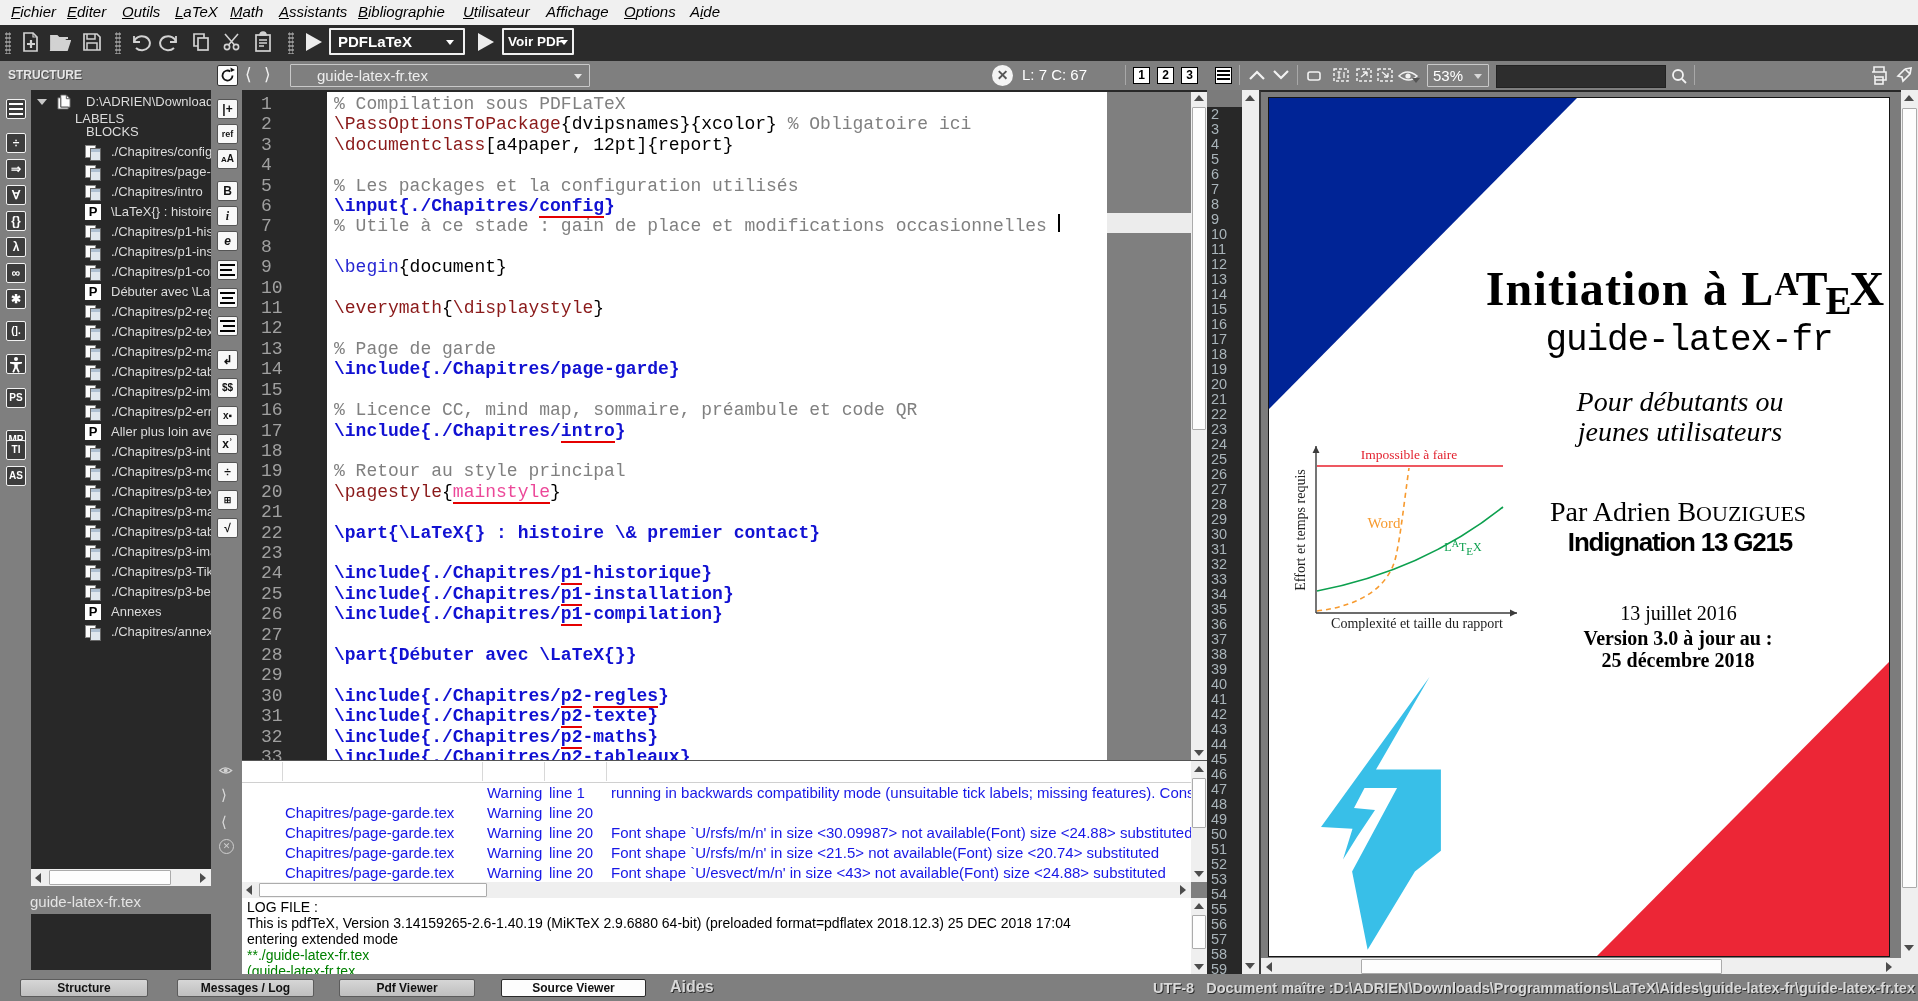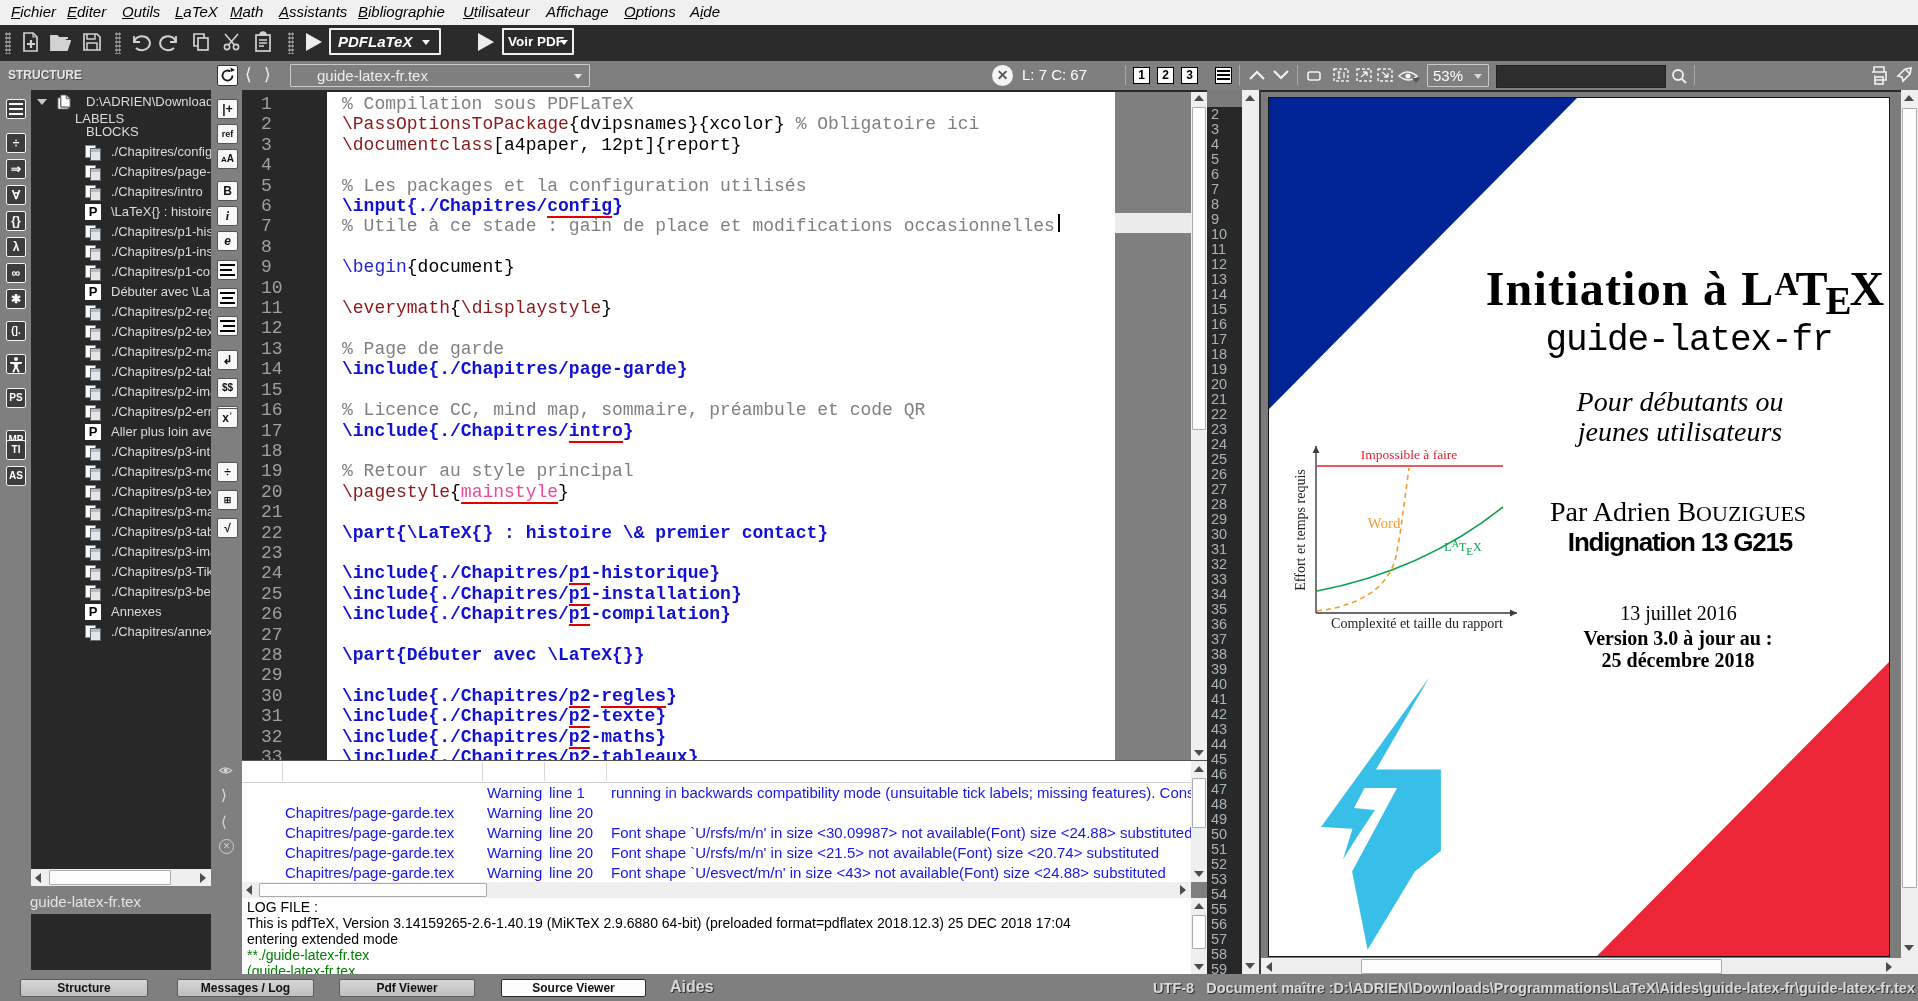--- a/index.html
+++ b/index.html
@@ -30,21 +30,21 @@
 .lic{position:absolute;left:6px;width:20px;height:20px;background:#3c3c3c;border:1px solid #f2f2f2;border-radius:2px;box-sizing:border-box;color:#fff;text-align:center;font-size:12px;font-weight:bold;line-height:18px;}
 .ric{position:absolute;left:217px;width:21px;height:20px;background:#f8f8f8;border:1px solid #555;border-radius:2px;box-sizing:border-box;color:#111;text-align:center;font-size:12px;font-weight:bold;line-height:18px;}
 
 #struct{left:31px;top:90px;width:180px;height:779px;background:#282828;overflow:hidden;color:#dcdcdc;font-size:13px;}
 .trow{position:absolute;left:0;width:250px;height:20px;line-height:20px;white-space:nowrap;}
 .ficon{position:absolute;width:16px;height:16px;top:2px;}
 .picon{position:absolute;width:16px;height:16px;top:2px;background:#fff;color:#000;font-weight:bold;text-align:center;font-size:13px;line-height:16px;}
 
 #gutter{left:242px;top:90px;width:85px;height:671px;background:#282828;overflow:hidden;}
 #gutter pre{margin:0;padding:4px 0 0 19px;font-family:"Liberation Mono",monospace;font-size:18px;line-height:20.4px;color:#a0a0a0;text-align:left;}
-#code{left:327px;top:90px;width:780px;height:671px;background:#fff;overflow:hidden;padding-left:8px;}
+#code{left:327px;top:90px;width:780px;height:671px;background:#fff;overflow:hidden;}
 #code pre{margin:0;padding:4px 0 0 7px;font-family:"Liberation Mono",monospace;font-size:18px;line-height:20.4px;color:#000;}
 .cm{color:#808080;}
 .kw{color:#8a1919;}
 .st{color:#1111d2;font-weight:bold;}
 .bg{color:#2525d2;}
 .sp{border-bottom:2px solid #e50000;}
 #l7bg{left:327px;top:212.8px;width:864px;height:20.4px;background:#ececec;}
 #cursor{left:1058px;top:214px;width:1.5px;height:18px;background:#000;}
 
 #msgs{left:242px;top:761px;width:949px;height:121px;background:#fff;overflow:hidden;font-size:15px;color:#000;}
@@ -114,21 +114,21 @@
       <path d="M7.5 14L17 3M13.5 14L4 3"></path>
     </svg>
 <svg class="a" style="left:252px;top:6px" width="22" height="22" viewBox="0 0 22 22" fill="none" stroke="#d2d2d2" stroke-width="1.7">
       <rect x="4" y="4" width="14" height="16"></rect>
       <path d="M8 4a3 3 0 0 1 6 0z" fill="#d2d2d2"></path>
       <path d="M7 9h8M7 12h8M7 15h5" stroke-width="1.4"></path>
     </svg>
 <svg class="a" style="left:303px;top:7px" width="22" height="20" viewBox="0 0 22 20">
       <path d="M3 1l16 9-16 9z" fill="#ececec"></path>
     </svg>
-<div class="combo1" style="left:329px;width:112px;font-style:italic;">PDFLaTeX<div class="dar" style="right:9px;top:10px"></div></div>
+<div class="combo1" style="left:329px;width:136px;">PDFLaTeX<div class="dar" style="right:9px;top:10px"></div></div>
 <svg class="a" style="left:475px;top:7px" width="22" height="20" viewBox="0 0 22 20">
       <path d="M3 1l16 9-16 9z" fill="#ececec"></path>
     </svg>
 <div class="combo1" style="left:502px;width:72px;font-size:13.5px;padding-left:4px;">Voir PDF<div class="dar" style="right:4px;top:10px"></div></div>
 </div>
 
 <div class="a" id="tb2">
 <div class="a" style="left:8px;top:7px;font-size:12px;font-weight:bold;color:#e6e6e6;text-shadow:1px 1px 0 #4a4a4a;">STRUCTURE</div>
 <div class="a" style="left:217px;top:4px;width:21px;height:21px;background:#fdfdfd;border:1px solid #333;border-radius:2px;box-sizing:border-box;"><svg width="19" height="19" viewBox="0 0 19 19" fill="none">
         <path d="M14.5 9.5a5 5 0 1 1-2.2-4.1" stroke="#111" stroke-width="1.8"></path>
@@ -231,21 +231,21 @@
     <div style="margin:3px 2px;height:2px;background:#000"></div>
   </div>
 <div class="ric" style="top:316px">
     <div style="margin:3px 2px;height:2px;background:#000"></div>
     <div style="margin:3px 2px 3px 5px;height:2px;background:#000"></div>
     <div style="margin:3px 2px;height:2px;background:#000"></div>
   </div>
 <div class="ric" style="top:350px">↲</div>
 <div class="ric" style="top:378px;font-size:10px">$$</div>
 <div class="ric" style="top:406px;font-size:10px">x▪</div>
-<div class="ric" style="top:408px;font-size:12px">xʾ</div>
+<div class="ric" style="top:434px;font-size:12px">xʾ</div>
 <div class="ric" style="top:462px">÷</div>
 <div class="ric" style="top:490px;font-size:9px">⊞</div>
 <div class="ric" style="top:518px">√</div>
 
 <svg class="a" style="left:219px;top:765px" width="16" height="11" viewBox="0 0 24 16">
     <path d="M1 8q8-8 18 0q-8 8-18 0z" fill="none" stroke="#d2d2d2" stroke-width="2"></path>
     <circle cx="10" cy="8" r="3" fill="#d2d2d2"></circle>
   </svg>
 <div class="a" style="left:221px;top:786px;font-size:15px;color:#dadada;">⟩</div>
 <div class="a" style="left:221px;top:813px;font-size:15px;color:#dadada;">⟨</div>

